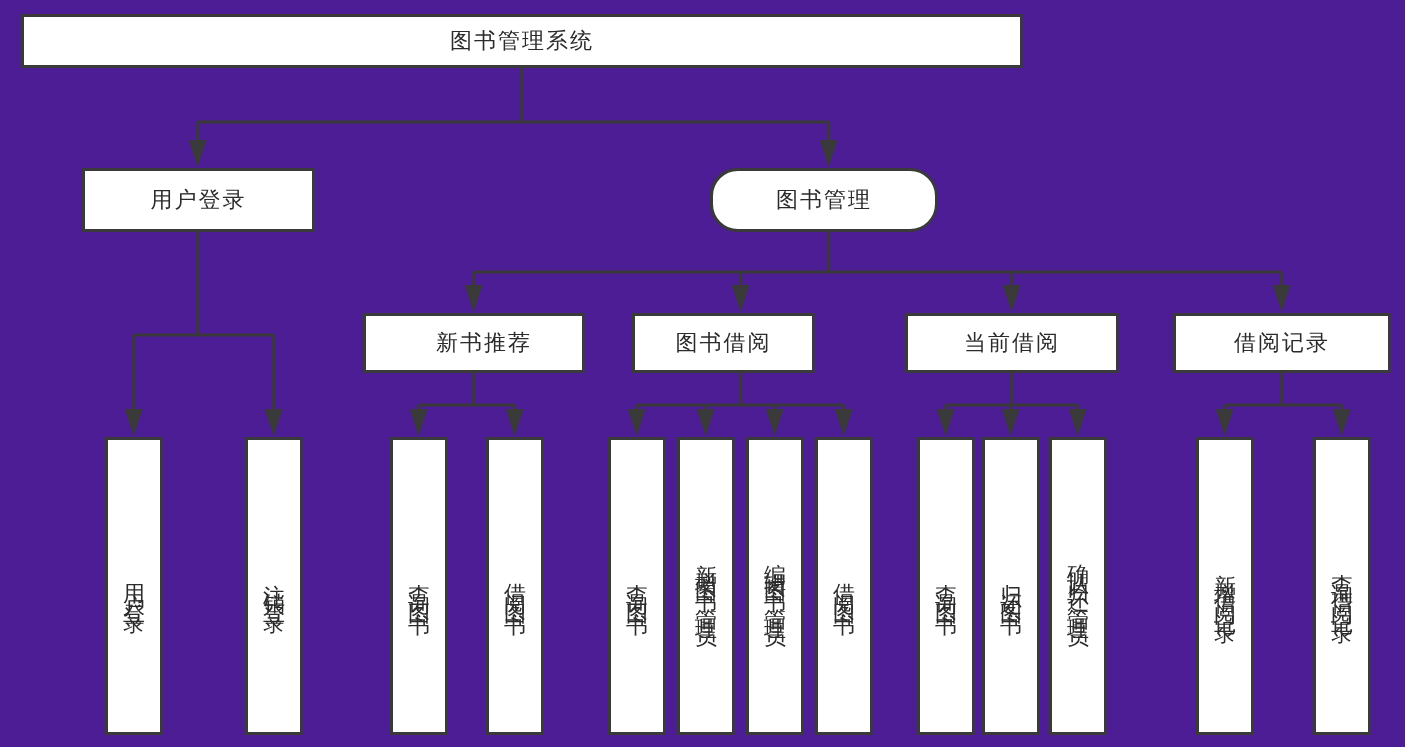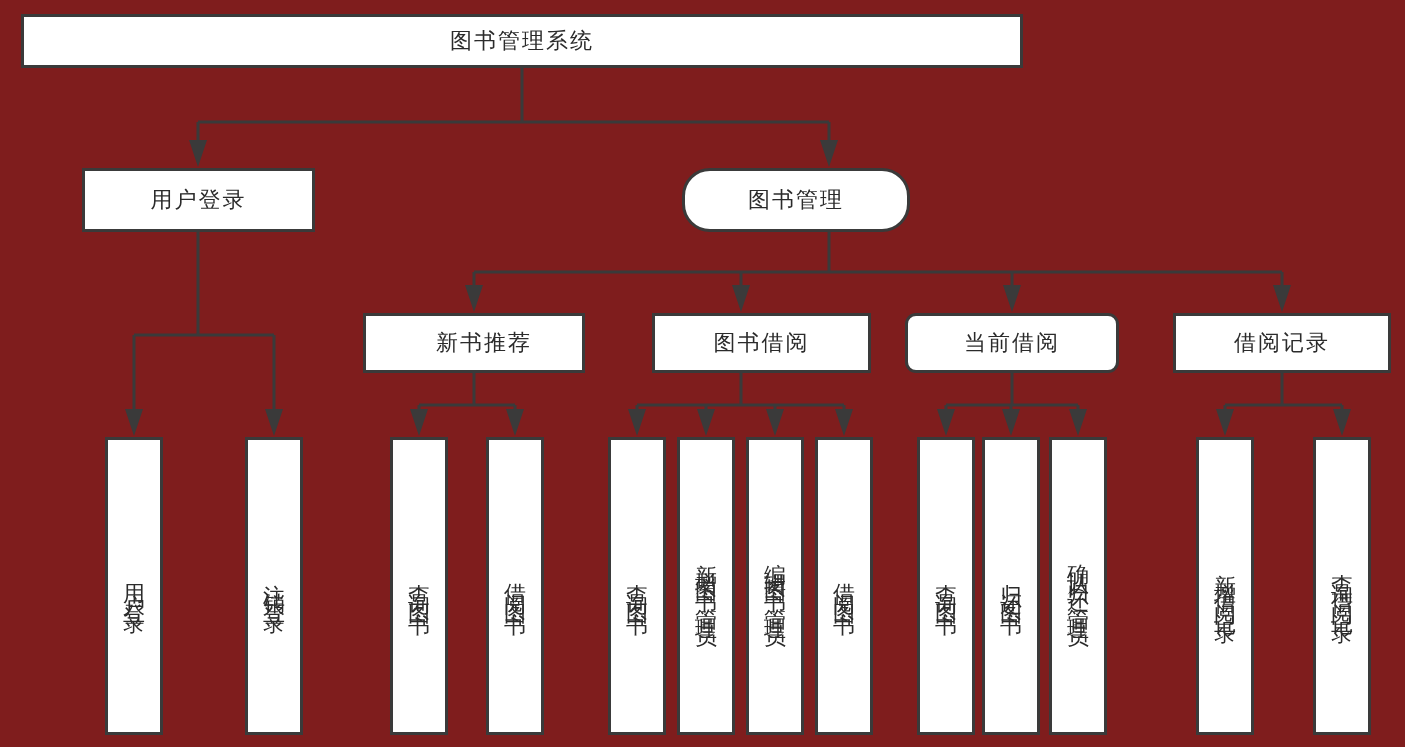--- a/index.html
+++ b/index.html
@@ -1,19 +1,19 @@
 <!DOCTYPE html>
 <html><head>
 <meta charset="utf-8">
 <style>
   html,body{margin:0;padding:0;background:#ffffff;}
   #stage{
     position:relative;
     width:1405px;height:747px;
-    background:#7f1d1d;
+    background:#4c1d95;
     font-family:"DejaVu Sans", sans-serif;
     overflow:hidden;
   }
   #wires{position:absolute;left:0;top:0;width:1405px;height:747px;}
   .box{
     position:absolute;
     box-sizing:border-box;
     background:#ffffff;
     border:3px solid #3a3a3a;
     display:flex;align-items:center;justify-content:center;
@@ -95,31 +95,31 @@
     </g>
   </svg>
 
   <div class="box" style="left:21px;top:14px;width:1002px;height:54px;">
     <span>图书管理系统</span>
   </div>
 
   <div class="box l2" style="left:82px;width:233px;">
     <span>用户登录</span>
   </div>
-  <div class="box l2" style="left:682px;width:228px;border-radius:28px;">
+  <div class="box l2" style="left:710px;width:228px;border-radius:28px;">
     <span>图书管理</span>
   </div>
 
   <div class="box l3" style="left:363px;width:222px;padding-left:20px;">
     <span>新书推荐</span>
   </div>
-  <div class="box l3" style="left:652px;width:219px;">
+  <div class="box l3" style="left:632px;width:183px;">
     <span>图书借阅</span>
   </div>
-  <div class="box l3" style="left:905px;width:214px;border-radius:11px;">
+  <div class="box l3" style="left:905px;width:214px;">
     <span>当前借阅</span>
   </div>
   <div class="box l3" style="left:1173px;width:218px;font-family:Liberation Mono, monospace;">
     <span>借阅记录</span>
   </div>
 
   <div class="box leaf" style="left:105px;">
     <span class="vtext">用户登录</span>
   </div>
   <div class="box leaf" style="left:245px;">

